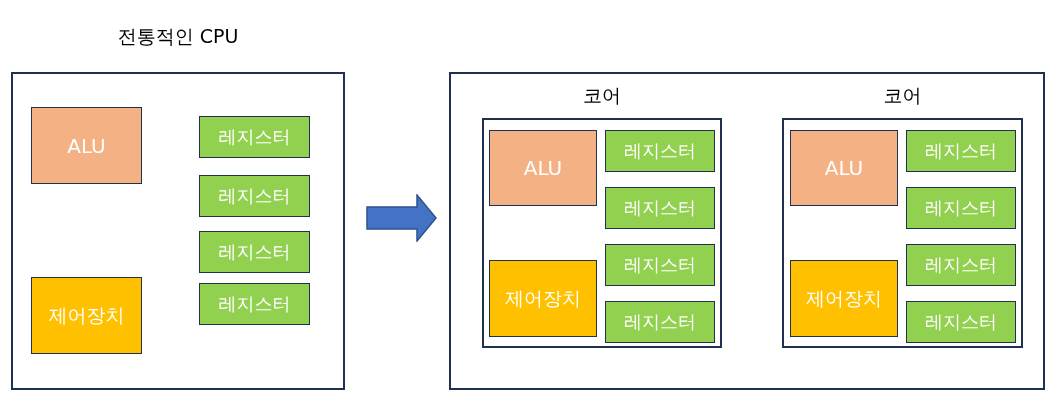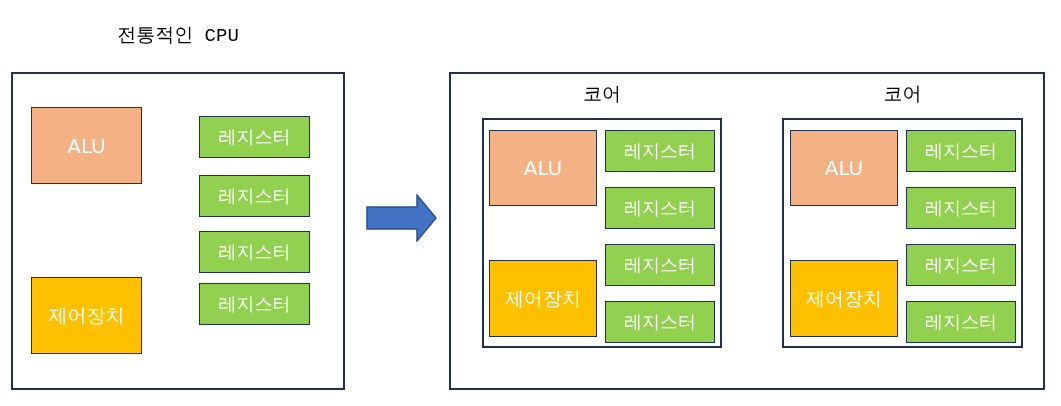--- a/index.html
+++ b/index.html
@@ -14,21 +14,20 @@
     background: #ffffff;
     overflow: hidden;
   }
   .abs { position: absolute; }
   .title {
     font-size: 19px;
     color: #000000;
     text-align: center;
     line-height: 24px;
     white-space: nowrap;
-    font-family: Liberation Mono, monospace;
   }
   .outer-box {
     border: 2px solid var(--box-border, #1F3050);
     background: #ffffff;
   }
   .core {
     border: 2px solid var(--box-border, #1F3050);
     background: #ffffff;
   }
   .core > .block { position: absolute; }

